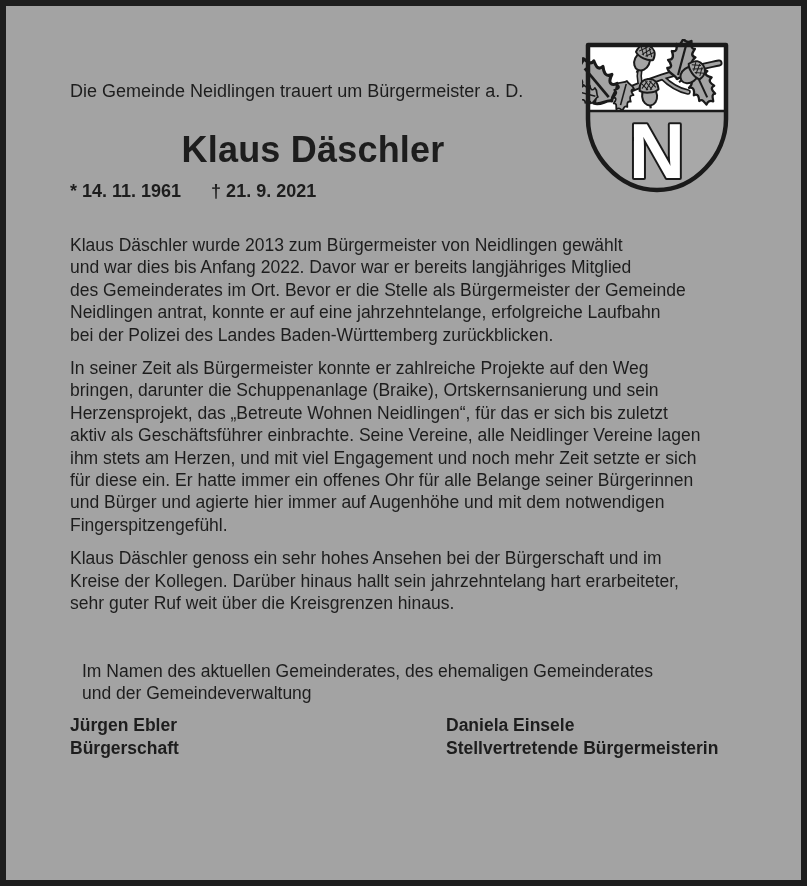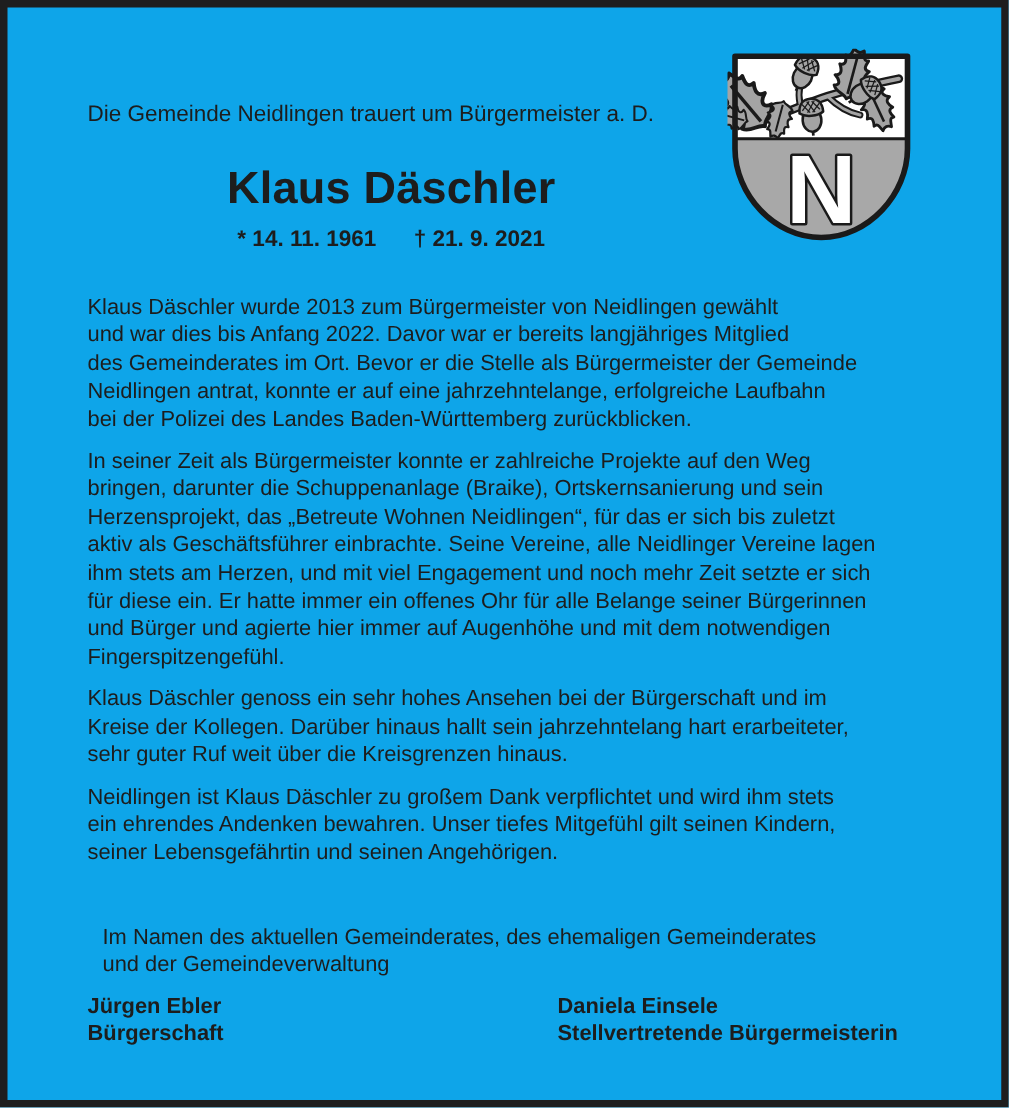--- a/index.html
+++ b/index.html
@@ -1,21 +1,21 @@
 <!DOCTYPE html>
 <html><head>
 <meta charset="utf-8">
 <style>
   html, body { margin: 0; padding: 0; background: #e9e9e9; }
   * { box-sizing: border-box; }
 
   .page {
     width: 807px;
     height: 886px;
-    background: #0ea5e9;
+    background: #a3a3a3;
     border: 6px solid #1e1e1e;
     position: relative;
     font-family: "Liberation Sans", sans-serif;
     color: #1d1d1d;
     overflow: hidden;
   }
 
   .header { position: relative; height: 228px; }
 
   .intro {
@@ -36,21 +36,20 @@
     font-weight: bold;
     line-height: 40px;
     letter-spacing: 0.2px;
   }
 
   .dates {
     position: absolute;
     top: 174px; left: 64px;
     width: 486px;
     display: flex;
-    justify-content: center;
     gap: 30px;
     font-size: 18px;
     font-weight: bold;
     line-height: 22px;
   }
 
   .crest {
     position: absolute;
     top: 33px; left: 576px;
     width: 150px; height: 160px;
@@ -160,23 +159,20 @@
 bringen, darunter die Schuppenanlage (Braike), Ortskernsanierung und sein
 Herzensprojekt, das „Betreute Wohnen Neidlingen“, für das er sich bis zuletzt
 aktiv als Geschäftsführer einbrachte. Seine Vereine, alle Neidlinger Vereine lagen
 ihm stets am Herzen, und mit viel Engagement und noch mehr Zeit setzte er sich
 für diese ein. Er hatte immer ein offenes Ohr für alle Belange seiner Bürgerinnen
 und Bürger und agierte hier immer auf Augenhöhe und mit dem notwendigen
 Fingerspitzengefühl.</p>
     <p class="para lines">Klaus Däschler genoss ein sehr hohes Ansehen bei der Bürgerschaft und im
 Kreise der Kollegen. Darüber hinaus hallt sein jahrzehntelang hart erarbeiteter,
 sehr guter Ruf weit über die Kreisgrenzen hinaus.</p>
-    <p class="para lines">Neidlingen ist Klaus Däschler zu großem Dank verpflichtet und wird ihm stets
-ein ehrendes Andenken bewahren. Unser tiefes Mitgefühl gilt seinen Kindern,
-seiner Lebensgefährtin und seinen Angehörigen.</p>
 
     <div class="closing lines">Im Namen des aktuellen Gemeinderates, des ehemaligen Gemeinderates
 und der Gemeindeverwaltung</div>
 
     <div class="signatures">
       <div class="sig-left">
         <div class="sig-name">Jürgen Ebler</div>
         <div class="sig-title">Bürgerschaft</div>
       </div>
       <div class="sig-right">

